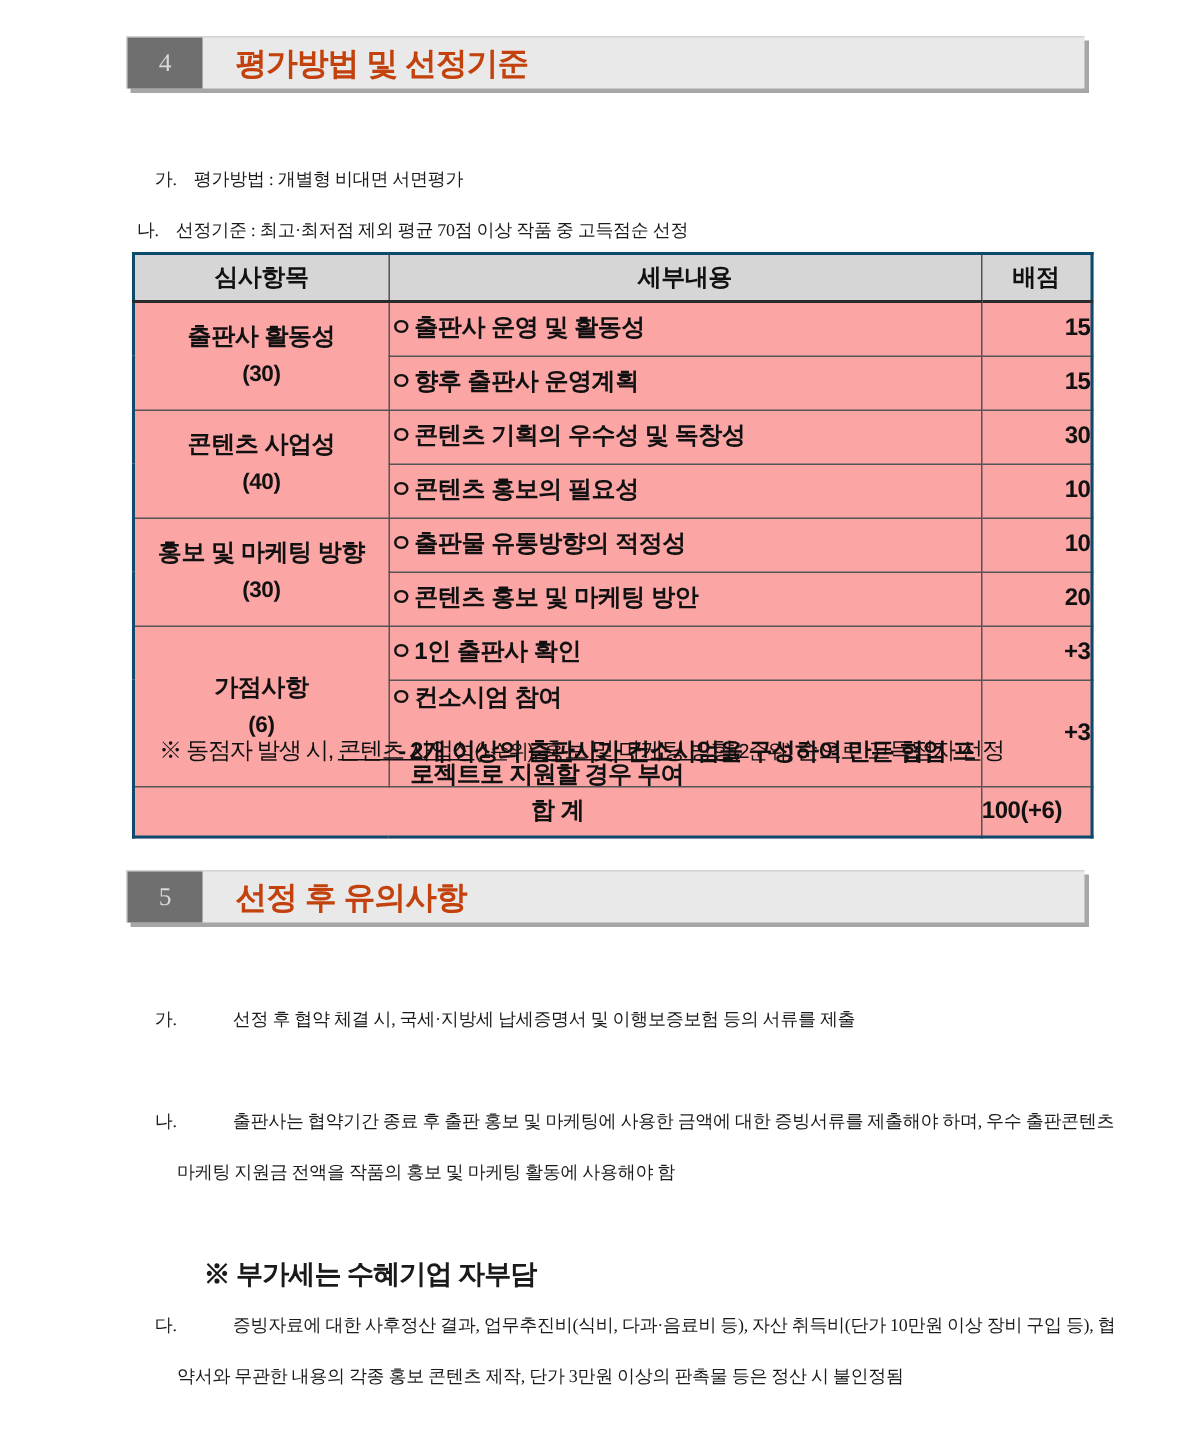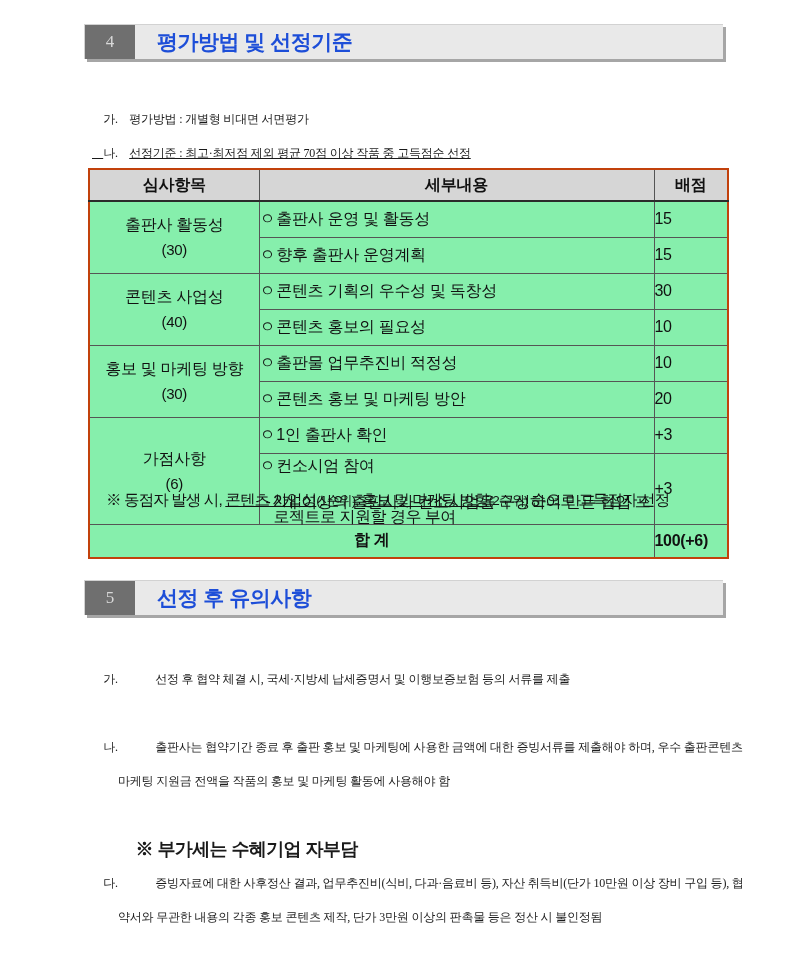--- a/index.html
+++ b/index.html
@@ -50,21 +50,21 @@
   }
   .section-title {
     flex: 1;
     display: flex;
     align-items: center;
     padding-left: 22px;
     font-family: "Liberation Sans", sans-serif;
     font-weight: bold;
     font-size: 21px;
     letter-spacing: -0.5px;
-    color: #1d4ed8;
+    color: #c2410c;
   }
 
   
   .para {
     position: absolute;
     font-size: 12px;
     line-height: 34px;
     letter-spacing: -0.2px;
     white-space: pre-wrap;
     color: #1a1a1a;
@@ -85,30 +85,31 @@
   }
 
   
   .eval-table {
     position: absolute;
     left: 88px;
     top: 168px;
     width: 641px;
     border-collapse: collapse;
     table-layout: fixed;
-    border: 2px solid #c2410c;
-    background: #86efac;
+    border: 2px solid #0c4a6e;
+    background: #fca5a5;
   }
   .eval-table td, .eval-table th {
     border: 1px solid #555;
     font-size: 16px;
     letter-spacing: -0.3px;
     color: #111;
     padding: 0;
     vertical-align: middle;
+    font-weight: bold;
   }
   .eval-table thead th {
     background: #d6d6d6;
     font-family: "Liberation Sans", sans-serif;
     font-weight: bold;
     font-size: 16px;
     height: 30px;
     text-align: center;
     border-bottom: 2px solid #2b2b2b;
   }
@@ -140,21 +141,21 @@
     font-size: 16px;
     line-height: 15px;
     letter-spacing: -0.5px;
     padding-left: 14px;
     margin-top: 16px;
     text-indent: -8px;
   }
   .desc-sub .dash { margin-right: 3px; }
 
   .pts-cell {
-    text-align: left;
+    text-align: right;
     font-family: "Liberation Sans", sans-serif;
     font-size: 16px;
   }
   .row-h { height: 36px; }
   .row-h-tall { height: 64px; }
 
   .total-cell {
     text-align: center;
     font-family: "Liberation Sans", sans-serif;
     font-weight: bold;
@@ -192,21 +193,21 @@
 <div class="page">
 
   <div class="section-bar" style="top:24px;">
     <div class="section-num">4</div>
     <div class="section-title">평가방법 및 선정기준</div>
   </div>
 
   <div class="para" style="left:92px; top:68px; width:640px;">
     <span class="marker">가.</span><span>평가방법 : 개별형 비대면 서면평가</span>
   </div>
-  <div class="para" style="left:92px; top:102px; width:640px;text-decoration:underline;">
+  <div class="para" style="left:80px; top:102px; width:640px;">
     <span class="marker">나.</span><span>선정기준 : 최고·최저점 제외 평균 70점 이상 작품 중 고득점순 선정</span>
   </div>
   <div class="para" style="left:92px; top:136px; width:640px;">
     <span class="marker">다.</span><span>평가 기준표</span>
   </div>
 
   <table class="eval-table">
     <colgroup>
       <col class="col-cat">
         <col class="col-desc">
@@ -254,21 +255,21 @@
         </td>
         <td class="pts-cell">10</td>
       </tr>
 
       <tr class="row-h">
         <td class="cat-cell" rowspan="2">
           <span>홍보 및 마케팅 방향</span>
           <span class="sub">(30)</span>
         </td>
         <td class="desc-cell">
-          <span class="bullet">ㅇ</span><span>출판물 업무추진비 적정성</span>
+          <span class="bullet">ㅇ</span><span>출판물 유통방향의 적정성</span>
         </td>
         <td class="pts-cell">10</td>
       </tr>
       <tr class="row-h">
         <td class="desc-cell">
           <span class="bullet">ㅇ</span><span>콘텐츠 홍보 및 마케팅 방안</span>
         </td>
         <td class="pts-cell">20</td>
       </tr>
 

